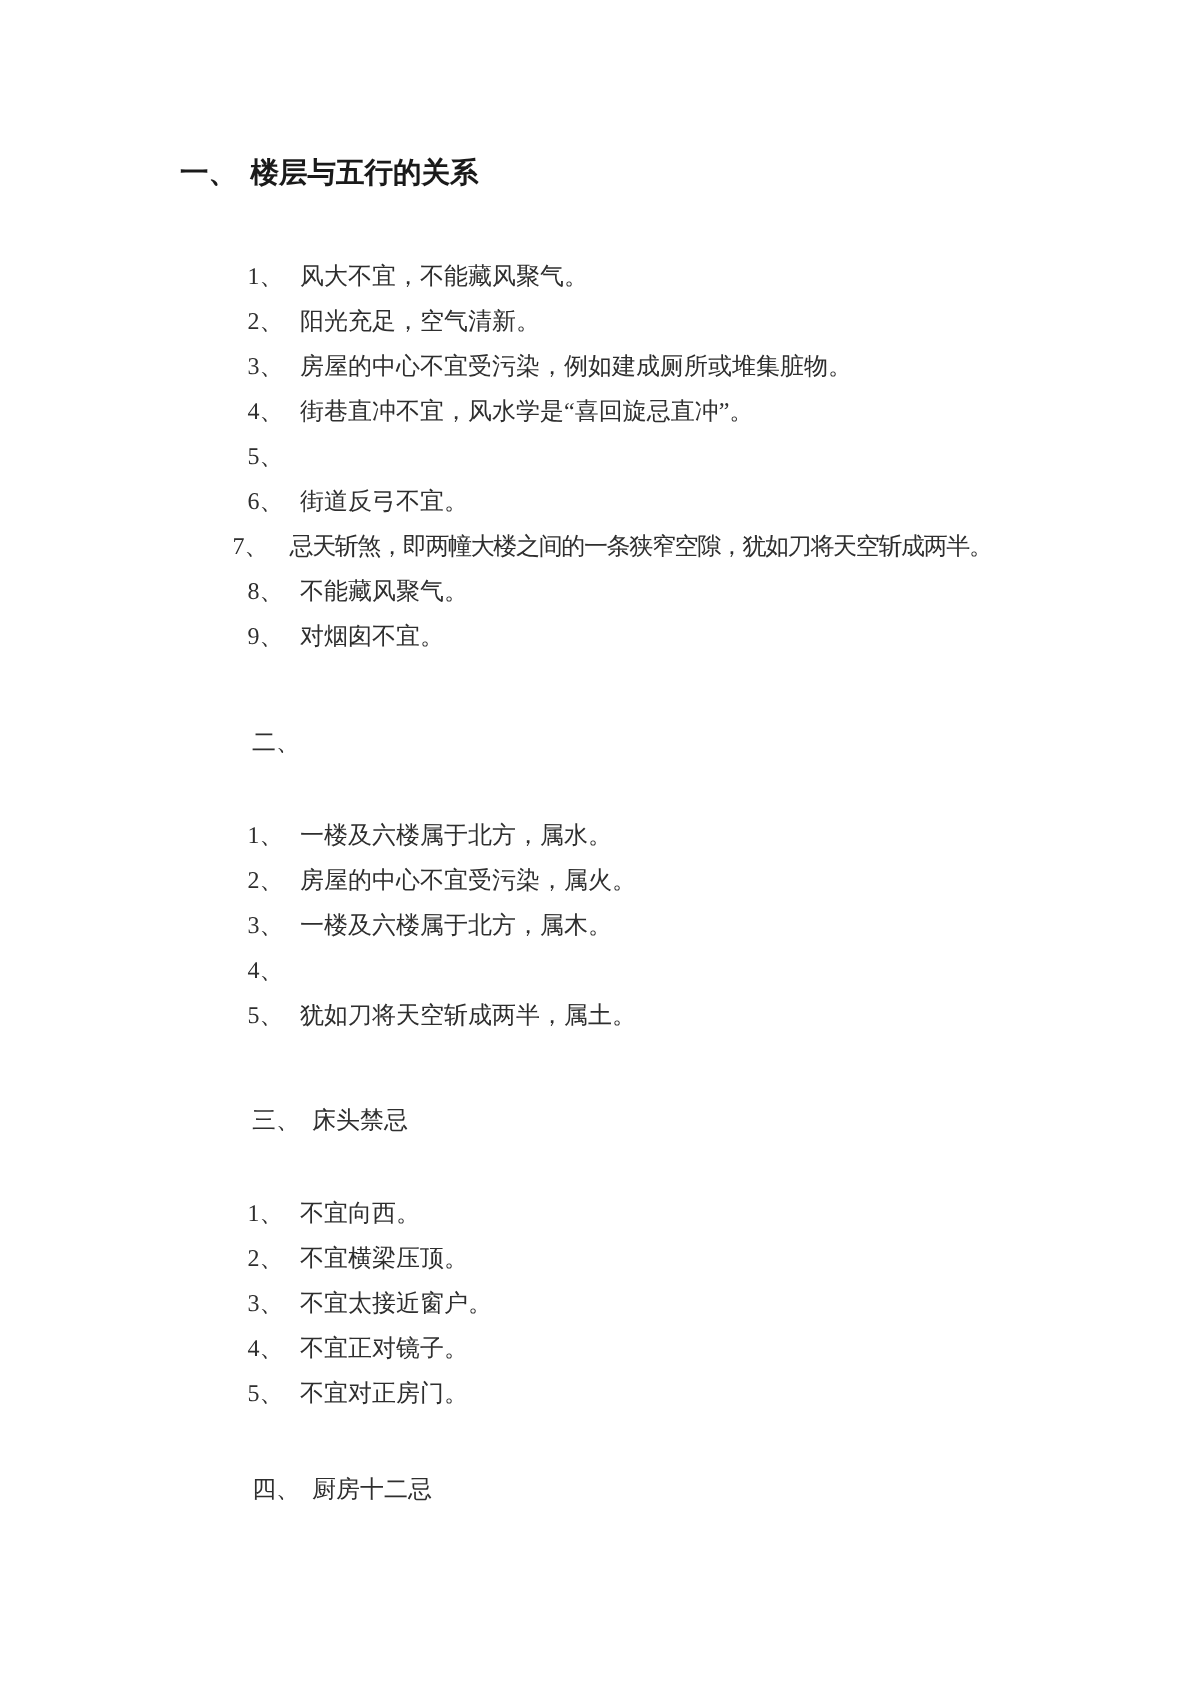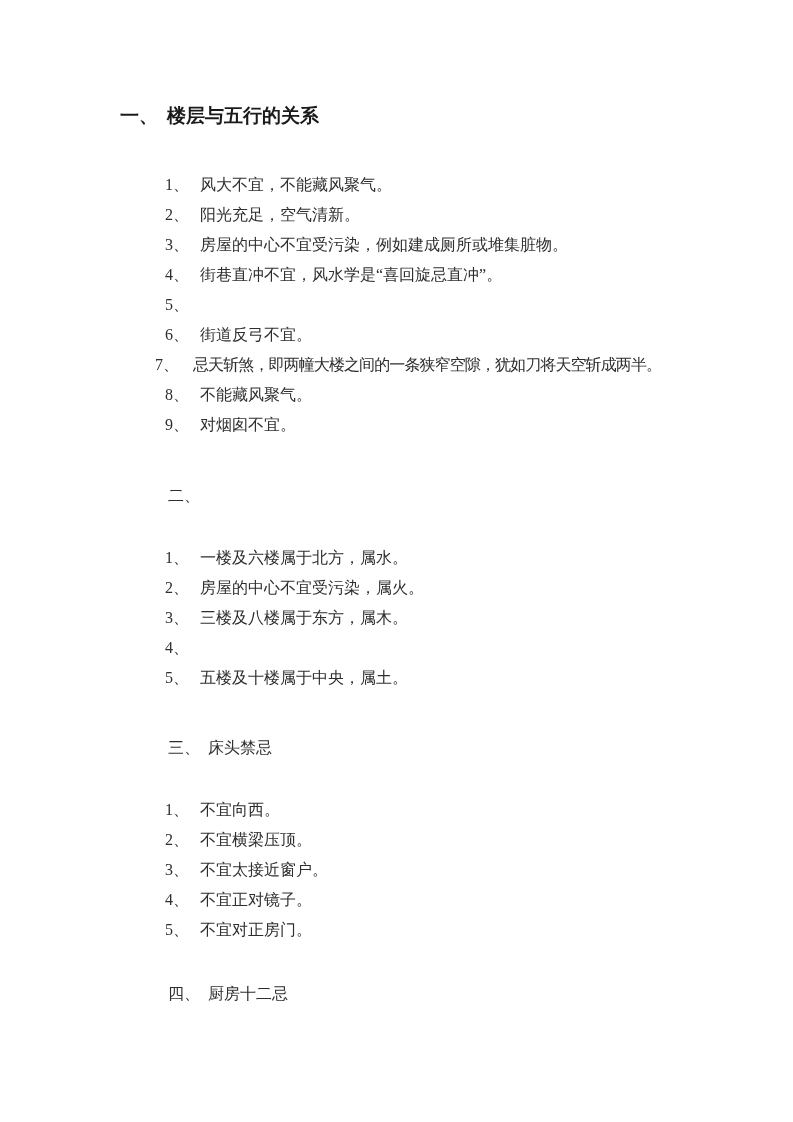--- a/index.html
+++ b/index.html
@@ -141,30 +141,30 @@
         <span class="i-text">一楼及六楼属于北方，属水。</span>
       </div>
 
       <div class="list-item">
         <span class="i-num">2、</span>
         <span class="i-text">房屋的中心不宜受污染，属火。</span>
       </div>
 
       <div class="list-item">
         <span class="i-num">3、</span>
-        <span class="i-text">三楼及八楼属于东方，属木。</span>
+        <span class="i-text">一楼及六楼属于北方，属木。</span>
       </div>
 
       <div class="list-item">
         <span class="i-num">4、</span>
       </div>
 
       <div class="list-item">
         <span class="i-num">5、</span>
-        <span class="i-text">五楼及十楼属于中央，属土。</span>
+        <span class="i-text">犹如刀将天空斩成两半，属土。</span>
       </div>
     </div>
 
   <div class="sec-heading h3-pos">
     <span class="h-num">三、</span>
     <span class="h-text">床头禁忌</span>
   </div>
 
   <div class="num-list l3-pos" id="list3">
 

